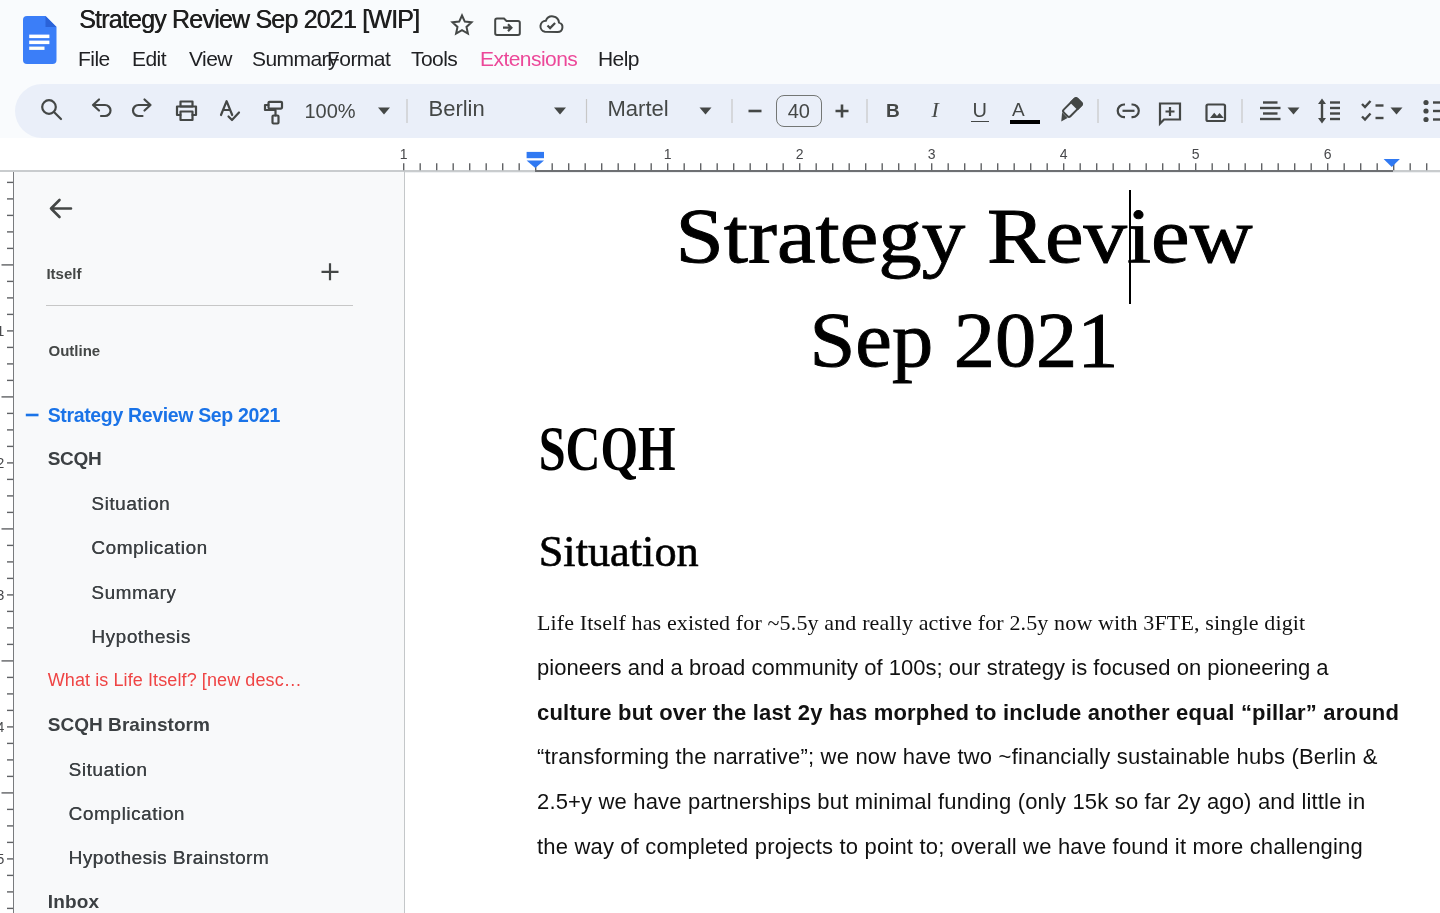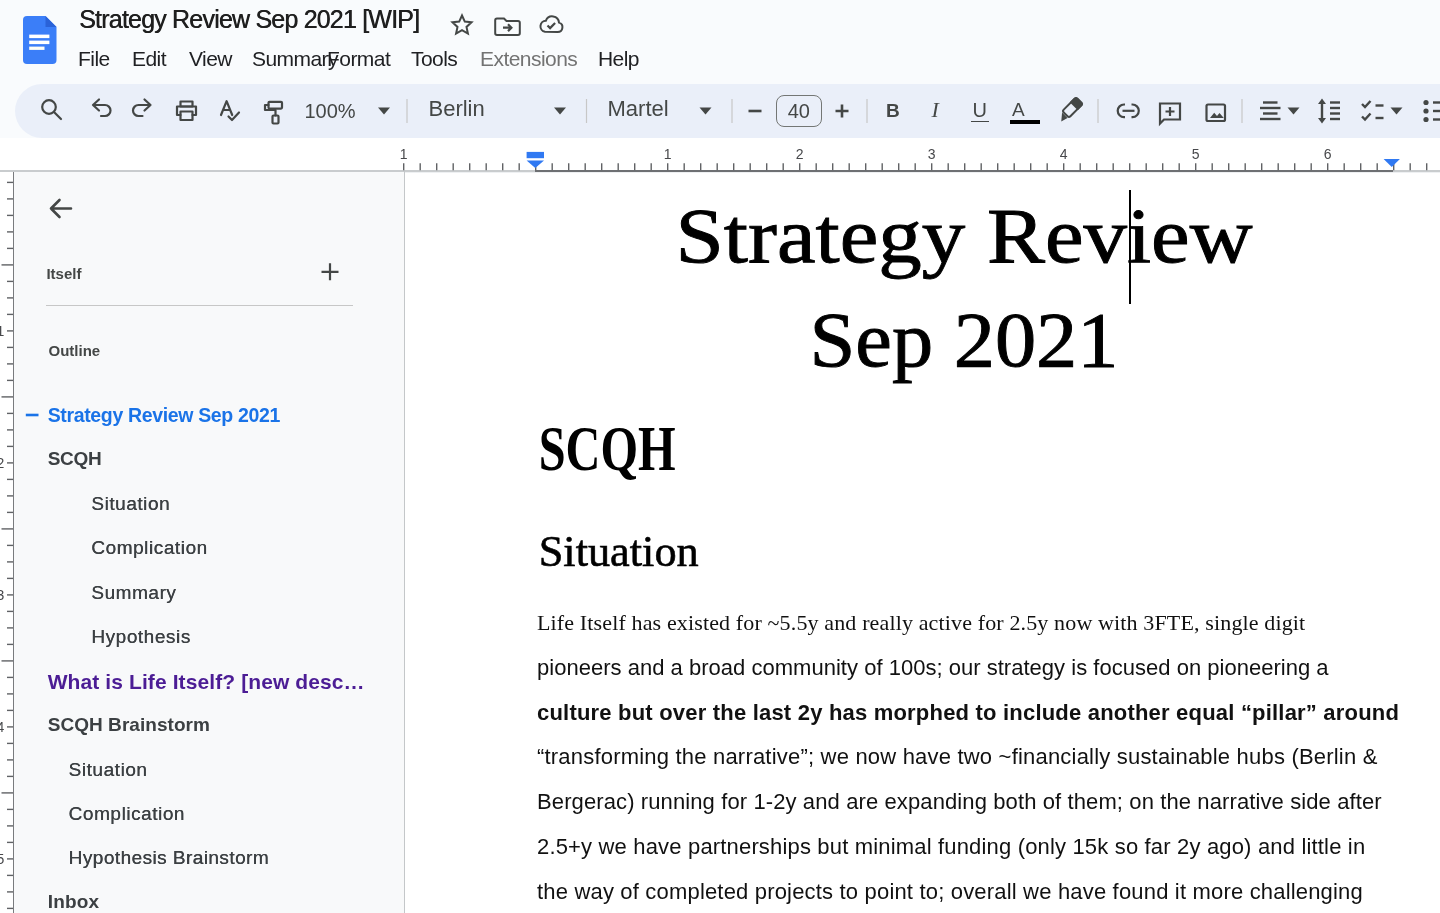--- a/index.html
+++ b/index.html
@@ -20,21 +20,21 @@
 <div class="abs" style="left:13px;top:171.6px;width:1.3px;height:742px;background:#797b7e;"></div>
 <div class="abs" style="left:404px;top:171px;width:1px;height:742px;background:#c4c7c9;"></div>
 
 <div class="abs" id="doctitle" style="left:79px;top:7.4px;font-size:25px;font-weight:500;letter-spacing:-0.8px;color:#1f1f1f;text-shadow:0.5px 0 0 #1f1f1f;">Strategy Review Sep 2021 [WIP]</div>
 <div class="abs menu" style="left:78px;top:47.6px;font-size:21px;letter-spacing:-0.55px;color:#202124;">File</div>
 <div class="abs menu" style="left:132px;top:47.6px;font-size:21px;letter-spacing:-0.55px;color:#202124;">Edit</div>
 <div class="abs menu" style="left:189px;top:47.6px;font-size:21px;letter-spacing:-0.55px;color:#202124;">View</div>
 <div class="abs menu" style="left:252px;top:47.6px;font-size:21px;letter-spacing:-0.55px;color:#202124;">Summary</div>
 <div class="abs menu" style="left:327px;top:47.6px;font-size:21px;letter-spacing:-0.55px;color:#202124;">Format</div>
 <div class="abs menu" style="left:411px;top:47.6px;font-size:21px;letter-spacing:-0.55px;color:#202124;">Tools</div>
-<div class="abs menu" style="left:480px;top:47.6px;font-size:21px;letter-spacing:-0.55px;color:#737373;">Extensions</div>
+<div class="abs menu" style="left:480px;top:47.6px;font-size:21px;letter-spacing:-0.55px;color:#ec4899;">Extensions</div>
 <div class="abs menu" style="left:598px;top:47.6px;font-size:21px;letter-spacing:-0.55px;color:#202124;">Help</div>
 
 <div class="abs" style="left:304.5px;top:101px;font-size:20px;color:#444746;">100%</div>
 <div class="abs" style="left:428.5px;top:98.3px;font-size:22px;color:#444746;">Berlin</div>
 <div class="abs" style="left:607.5px;top:98.3px;font-size:22px;color:#444746;">Martel</div>
 <div class="abs" style="left:775.7px;top:95.4px;width:46.2px;height:31.3px;border:1.5px solid #747775;border-radius:8px;box-sizing:border-box;"></div>
 <div class="abs" style="left:775.7px;top:101px;width:46.2px;text-align:center;font-size:20px;color:#444746;">40</div>
 <div class="abs" style="left:886px;top:100.8px;font-size:19px;font-weight:700;color:#444746;">B</div>
 <div class="abs" style="left:931.5px;top:98.6px;font-size:22px;font-style:italic;font-family:'Liberation Serif',serif;font-weight:500;color:#444746;">I</div>
 <div class="abs" style="left:972.5px;top:100px;font-size:20px;color:#444746;">U</div>
@@ -44,33 +44,32 @@
 
 <div class="abs" style="left:46.4px;top:265.6px;font-size:15px;font-weight:600;color:#444746;">Itself</div>
 <div class="abs" style="left:46.4px;top:305px;width:307px;height:1px;background:#c7c7c7;"></div>
 <div class="abs" style="left:48.5px;top:343px;font-size:15px;font-weight:600;color:#444746;">Outline</div>
 <div class="abs" style="left:47.7px;top:406.2px;font-size:19.5px;font-weight:700;letter-spacing:-0.35px;color:#1a73e8;">Strategy Review Sep 2021</div>
 <div class="abs" style="left:47.7px;top:449.4px;font-size:19px;font-weight:700;letter-spacing:-0.25px;color:#3c4043;">SCQH</div>
 <div class="abs" style="left:91.2px;top:493.9px;font-size:19px;letter-spacing:0.55px;color:#3c4043;text-shadow:0.3px 0 0 #3c4043;">Situation</div>
 <div class="abs" style="left:91.2px;top:538.4px;font-size:19px;letter-spacing:0.55px;color:#3c4043;text-shadow:0.3px 0 0 #3c4043;">Complication</div>
 <div class="abs" style="left:91.2px;top:582.9px;font-size:19px;letter-spacing:0.55px;color:#3c4043;text-shadow:0.3px 0 0 #3c4043;">Summary</div>
 <div class="abs" style="left:91.2px;top:626.9px;font-size:19px;letter-spacing:0.55px;color:#3c4043;text-shadow:0.3px 0 0 #3c4043;">Hypothesis</div>
-<div class="abs" style="left:47.7px;top:671.4px;font-size:21px;font-weight:700;letter-spacing:0.1px;color:#4c1d95;">What is Life Itself? [new desc…</div>
+<div class="abs" style="left:47.7px;top:671.4px;font-size:18px;font-weight:400;letter-spacing:0.1px;color:#ef4444;">What is Life Itself? [new desc…</div>
 <div class="abs" style="left:47.7px;top:715.4px;font-size:19px;font-weight:700;letter-spacing:0.05px;color:#3c4043;">SCQH Brainstorm</div>
 <div class="abs" style="left:68.5px;top:759.9px;font-size:19px;letter-spacing:0.55px;color:#3c4043;text-shadow:0.3px 0 0 #3c4043;">Situation</div>
 <div class="abs" style="left:68.5px;top:803.9px;font-size:19px;letter-spacing:0.55px;color:#3c4043;text-shadow:0.3px 0 0 #3c4043;">Complication</div>
 <div class="abs" style="left:68.5px;top:847.9px;font-size:19px;letter-spacing:0.45px;color:#3c4043;text-shadow:0.3px 0 0 #3c4043;">Hypothesis Brainstorm</div>
 <div class="abs" style="left:47.7px;top:891.9px;font-size:19px;font-weight:700;letter-spacing:0.2px;color:#3c4043;">Inbox</div>
 
 <div class="abs" id="bodytext" style="left:537px;top:601px;font-size:22px;line-height:44.8px;color:#111;">
 <span style="display:block;letter-spacing:0.14px;font-family:Liberation Serif, serif;">Life Itself has existed for ~5.5y and really active for 2.5y now with 3FTE, single digit</span>
 <span style="display:block;letter-spacing:0.02px;">pioneers and a broad community of 100s; our strategy is focused on pioneering a</span>
 <span style="display:block;letter-spacing:0.20px;font-weight:bold;">culture but over the last 2y has morphed to include another equal “pillar” around</span>
 <span style="display:block;letter-spacing:0.20px;">“transforming the narrative”; we now have two ~financially sustainable hubs (Berlin &amp;</span>
-<span style="display:block;letter-spacing:0.11px;">Bergerac) running for 1-2y and are expanding both of them; on the narrative side after</span>
 <span style="display:block;letter-spacing:0.17px;">2.5+y we have partnerships but minimal funding (only 15k so far 2y ago) and little in</span>
 <span style="display:block;letter-spacing:0.18px;">the way of completed projects to point to; overall we have found it more challenging</span>
 </div>
 
 <div class="abs" style="left:1129px;top:190px;width:2px;height:114px;background:#000;"></div>
 
 <svg class="abs" style="left:0;top:0;" width="1440" height="913" viewBox="0 0 1440 913" fill="none">
 
   <g>
     <path d="M23 20 a4 4 0 0 1 4-4 h18.5 l11 11 v33 a4 4 0 0 1-4 4 h-25.5 a4 4 0 0 1-4-4 z" fill="#3b7ef8"></path>

